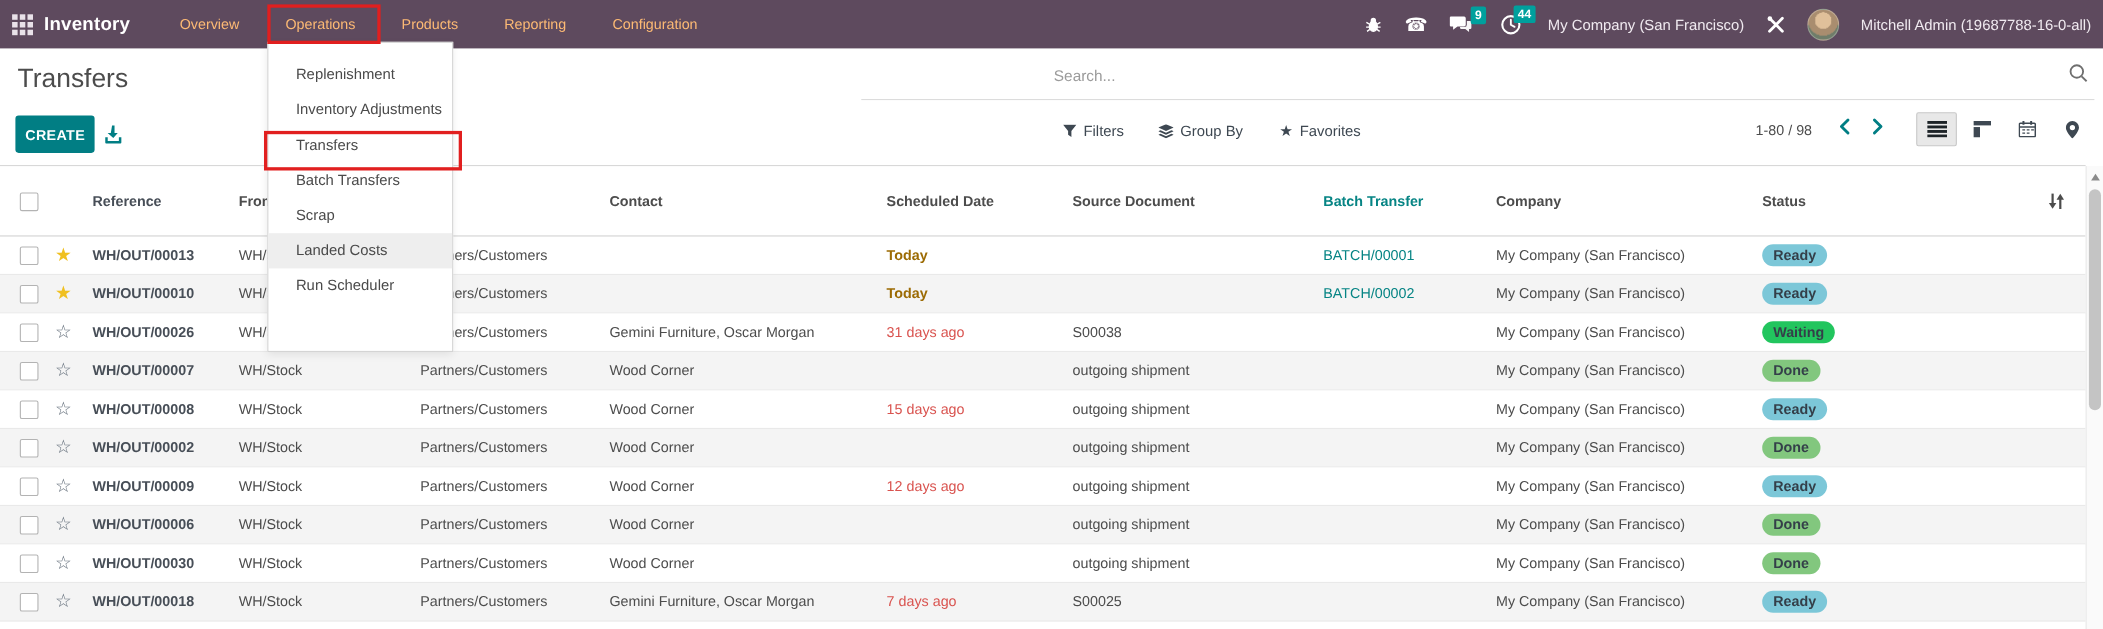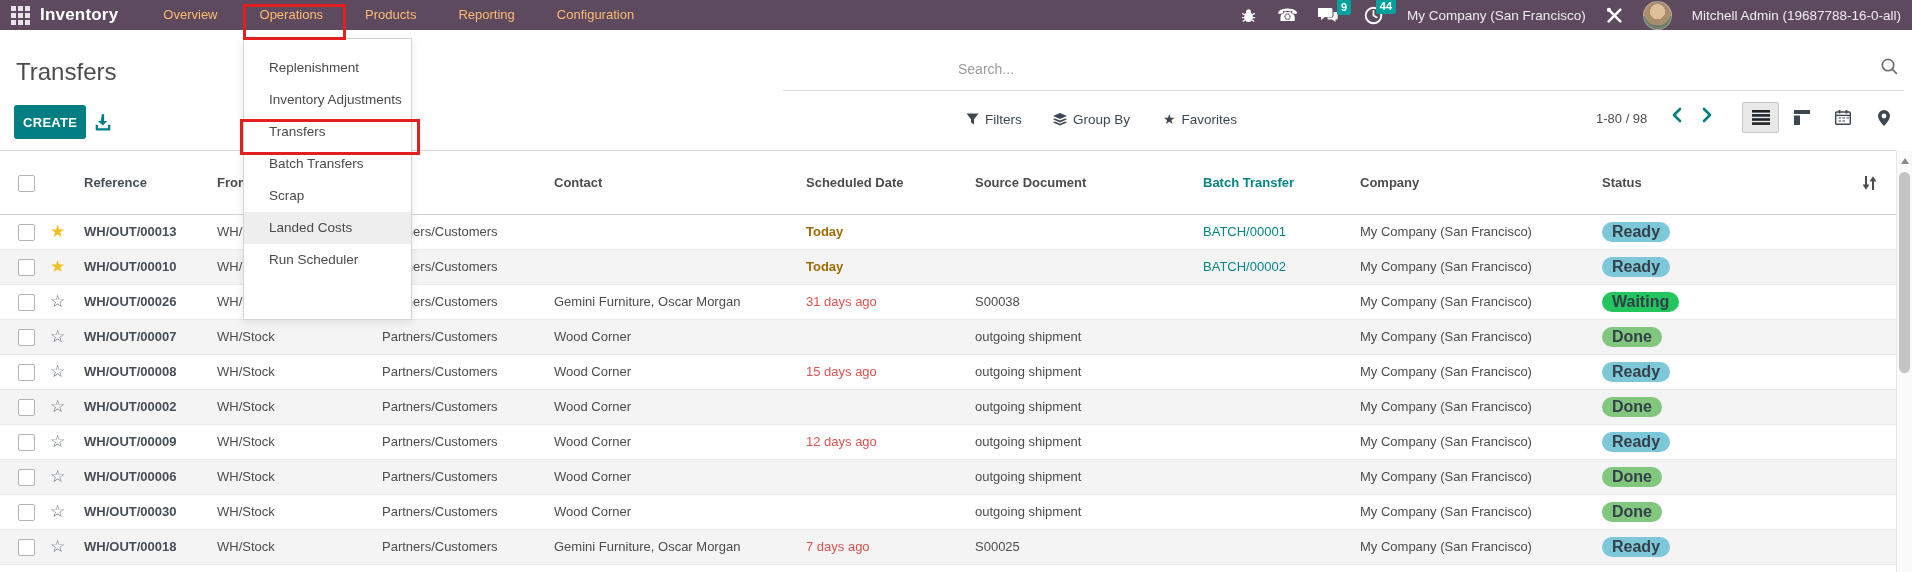--- a/index.html
+++ b/index.html
@@ -1,20 +1,20 @@
 <!DOCTYPE html>
 <html><head>
 <meta charset="utf-8">
 <style>
   html,body{margin:0;padding:0;background:#fff;}
   #app{position:relative;width:1912px;height:572px;overflow:hidden;background:#fff;
        font-family:"Liberation Sans",sans-serif;-webkit-font-smoothing:antialiased;}
 
   
-  .navbar{position:absolute;left:0;top:0;width:100%;height:30px;background:#5e4a5e;
+  .navbar{position:absolute;left:0;top:0;width:100%;height:44px;background:#5e4a5e;
           display:flex;align-items:center;color:#fff;z-index:40;}
   .apps-grid{margin-left:11px;display:grid;grid-template-columns:repeat(3,5px);grid-gap:2px;cursor:pointer;}
   .apps-grid i{width:5px;height:5px;background:#e9e2e9;display:block;}
   .brand{font-size:17px;font-weight:700;color:#fff;margin:0 24px 0 10px;letter-spacing:.2px;}
   .nav-menu{display:flex;height:38px;}
   .nav-item{padding:0 21px;line-height:38px;font-size:13px;color:#fdba74;cursor:pointer;white-space:nowrap;}
   .nav-right{margin-left:auto;display:flex;align-items:center;gap:20px;padding-right:11px;}
   .nav-ico{position:relative;display:flex;align-items:center;cursor:pointer;}
   .nav-badge{position:absolute;top:-8px;right:-13px;background:#00a09d;color:#fff;
              font-size:11px;font-weight:700;line-height:14px;padding:1px 4px;border-radius:2px;}
@@ -68,21 +68,21 @@
   .col-check{left:18px;} .col-star{left:50px;} .col-ref{left:84px;font-weight:700;color:#474e57;}
   .col-from{left:217px;} .col-to{left:382px;} .col-contact{left:554px;} .col-sched{left:806px;}
   .col-source{left:975px;} .col-batch{left:1203px;color:#068484;} .col-company{left:1360px;} .col-status{left:1602px;}
   .checkbox{width:15px;height:15px;border:1px solid #b3b3b3;border-radius:2px;background:#fff;
             display:inline-block;margin-top:9px;cursor:pointer;}
   .thead .checkbox{margin-top:24px;}
   .star{font-size:17px;line-height:34px;cursor:pointer;}
   .star.on{color:#f0c020;} .star.off{color:#66717d;}
   .sched-today{color:#9c6b04;font-weight:700;} .sched-late{color:#d9534f;}
   .badge{display:inline-block;margin-top:7px;height:20px;line-height:20px;padding:0 10px;border-radius:10px;
-         font-size:16px;font-weight:700;color:#343f49;}
+         font-size:13px;font-weight:700;color:#343f49;}
   .st-info{background:#7cc7d8;} .st-success{background:#82c77e;} .st-warning{background:#22c55e;}
   .adjust-btn{position:absolute;left:1862px;top:24px;background:none;border:none;padding:0;cursor:pointer;}
 
   
   .scrollbar{position:absolute;right:0;top:151px;width:16px;height:421px;background:#fafafa;
              border-left:1px solid #e8e8e8;box-sizing:border-box;z-index:6;}
   .scroll-up{position:absolute;left:4px;top:7px;width:0;height:0;
              border-left:4px solid transparent;border-right:4px solid transparent;border-bottom:6px solid #8a8a8a;}
   .scroll-thumb{position:absolute;left:2px;top:21px;width:11px;height:201px;background:#c4c4c4;border-radius:6px;cursor:grab;}
 </style>

